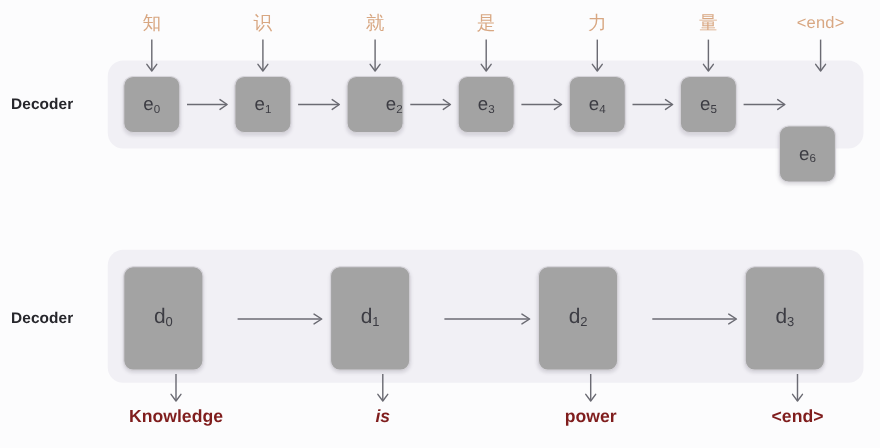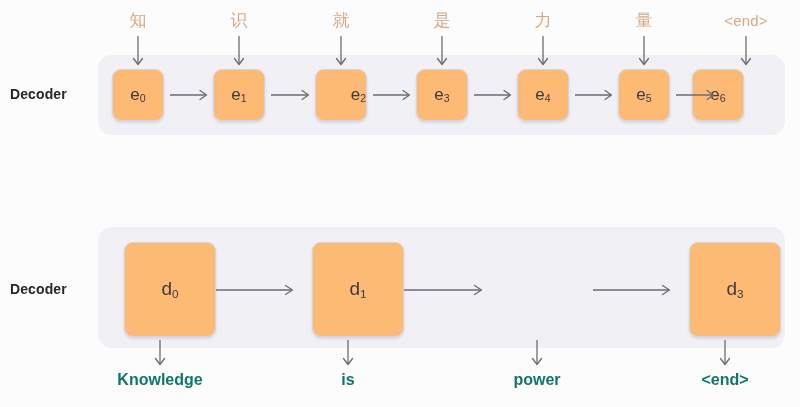--- a/index.html
+++ b/index.html
@@ -36,21 +36,21 @@
     color: #26262b;
     letter-spacing: .1px;
     white-space: nowrap;
   }
   #encoder-label { left: 10px; top: 86px; }
   #decoder-label { left: 10px; top: 281px; }
 
   
   .cell {
     position: absolute;
-    background: #fdba74;
+    background: #a3a3a3;
     border: 1px solid #d6d4da;
     border-radius: 9px;
     box-shadow: 0 2px 3px rgba(80,75,95,0.16);
     display: flex;
     align-items: center;
     justify-content: center;
     box-sizing: border-box;
   }
   .cell .cell-text {
     font-size: 17px;
@@ -58,21 +58,21 @@
     font-family: "Liberation Sans", "DejaVu Sans", sans-serif;
     line-height: 1;
   }
   .cell .cell-text sub {
     font-size: 0.62em;
     vertical-align: -0.22em;
     letter-spacing: 0;
   }
   .enc-cell { width: 52px; height: 52px; top: 69px; }
   .enc-cell .cell-text { font-size: 17px; }
-  .dec-cell { width: 92px; height: 95px; top: 242px; margin-left: 12px; }
+  .dec-cell { width: 73px; height: 95px; top: 242px; }
   .dec-cell .cell-text { font-size: 19px; }
 
   
   .token-top {
     position: absolute;
     top: 10px;
     width: 90px;
     text-align: center;
     color: #d8a782;
     font-size: 17px;
@@ -80,21 +80,21 @@
     white-space: nowrap;
   }
   .token-top.latin { font-size: 15px; letter-spacing: .2px; }
 
   
   .token-bottom {
     position: absolute;
     top: 371px;
     width: 180px;
     text-align: center;
-    color: #0f766e;
+    color: #7f1d1d;
     font-size: 16px;
     font-weight: bold;
     white-space: nowrap;
   }
 
   
   svg.arrows {
     position: absolute;
     left: 0; top: 0;
     width: 800px; height: 407px;
@@ -144,36 +144,39 @@
   </div>
   <div class="cell enc-cell" style="left:416px;text-align:right;">
     <span class="cell-text">e<sub>3</sub></span>
   </div>
   <div class="cell enc-cell" style="left:517px;">
     <span class="cell-text">e<sub>4</sub></span>
   </div>
   <div class="cell enc-cell" style="left:618px;">
     <span class="cell-text">e<sub>5</sub></span>
   </div>
-  <div class="cell enc-cell" style="left:692px;">
+  <div class="cell enc-cell" style="left:708px;margin-top:45px;">
     <span class="cell-text">e<sub>6</sub></span>
   </div>
 
   <div class="cell dec-cell" style="left:112px;">
     <span class="cell-text">d<sub>0</sub></span>
   </div>
   <div class="cell dec-cell" style="left:300px;">
     <span class="cell-text">d<sub>1</sub></span>
   </div>
+  <div class="cell dec-cell" style="left:489px;">
+    <span class="cell-text">d<sub>2</sub></span>
+  </div>
   <div class="cell dec-cell" style="left:677px;">
     <span class="cell-text">d<sub>3</sub></span>
   </div>
 
   <div class="token-bottom" style="left:70px;">Knowledge</div>
-  <div class="token-bottom" style="left:258px;">is</div>
+  <div class="token-bottom" style="left:258px;font-style:italic;">is</div>
   <div class="token-bottom" style="left:447px;">power</div>
   <div class="token-bottom" style="left:635px;">&lt;end&gt;</div>
 
   <svg class="arrows">
 
     <g>
       <line class="ln" x1="138" y1="36" x2="138" y2="64"></line>
       <polyline class="ln-head" points="133.5,58.5 138,64.5 142.5,58.5"></polyline>
     </g>
     <g>

